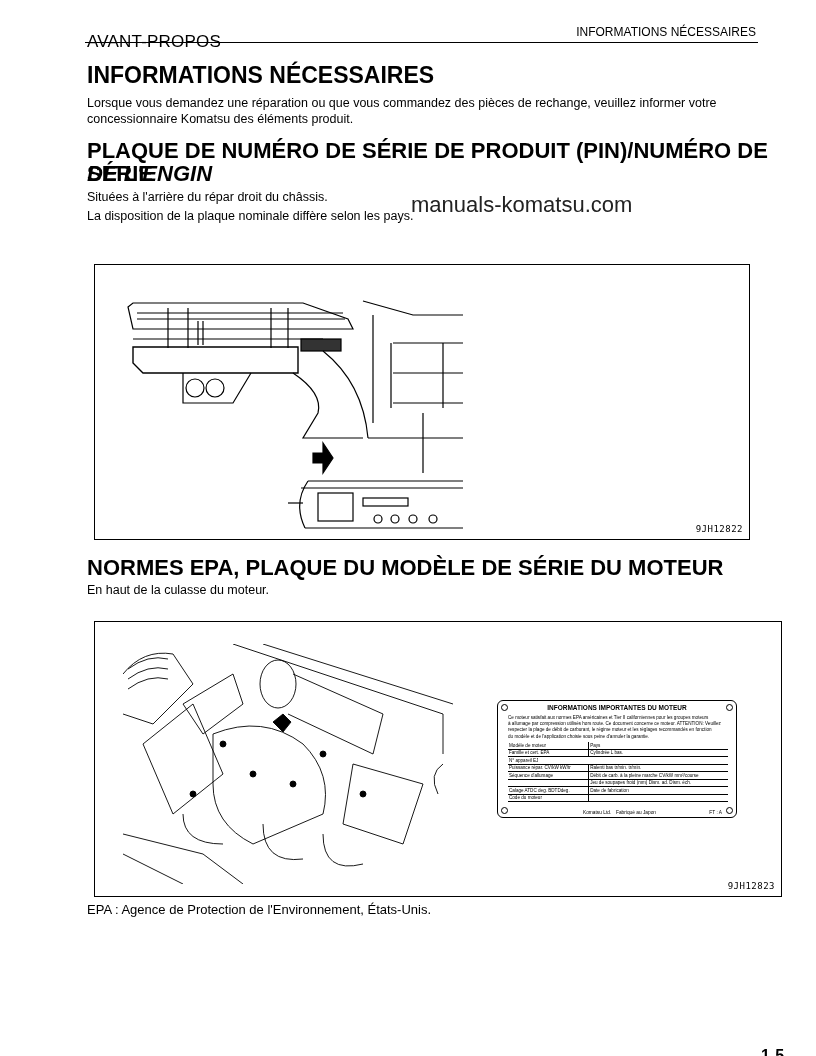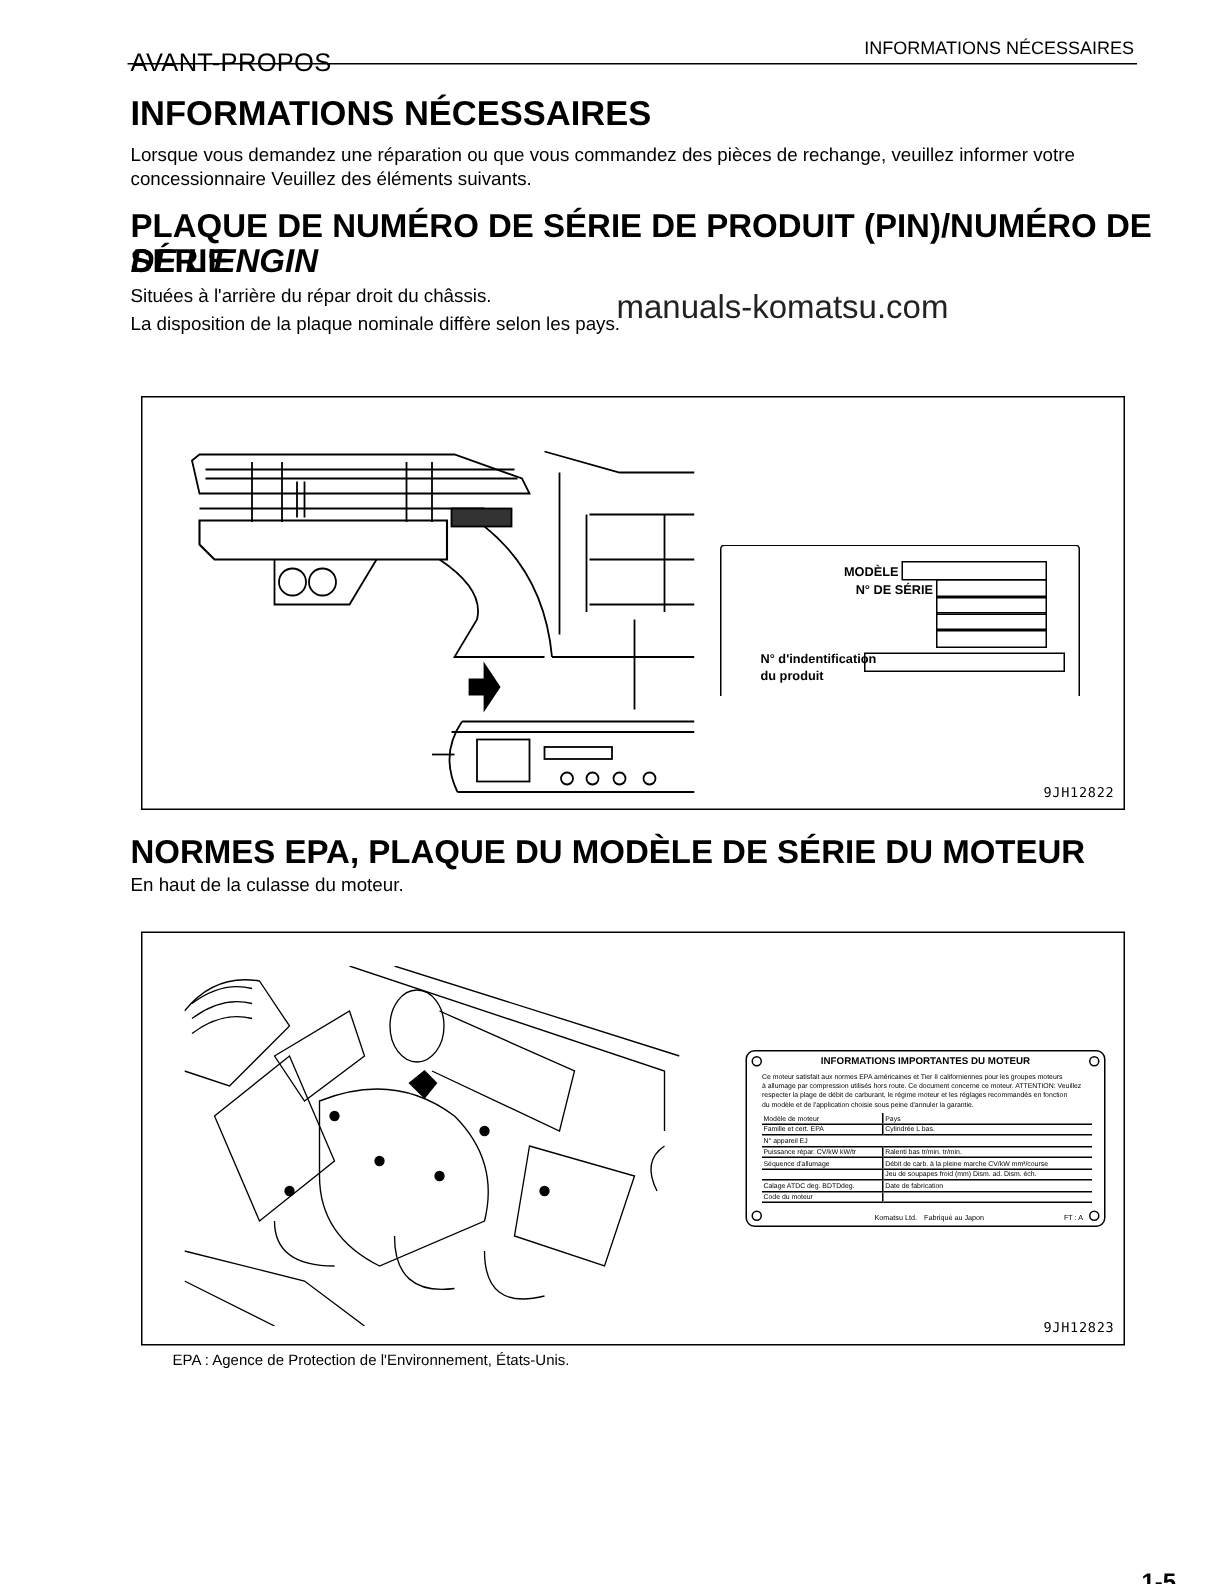--- a/index.html
+++ b/index.html
@@ -18,33 +18,33 @@
   .pin-plate .lbl { position: absolute; text-align: right; }
   .pin-plate .fld { position: absolute; border: 1px solid #000; height: 11px; }
   .eng-plate { left: 497px; top: 700px; width: 238px; height: 116px; border: 1px solid #000; border-radius: 6px; font-size: 5px; }
   .eng-plate .title { position: absolute; left: 0; right: 0; top: 3px; text-align: center; font-size: 6.5px; font-weight: bold; }
   .eng-plate .hole { position: absolute; width: 5px; height: 5px; border: 1px solid #000; border-radius: 50%; }
   .eng-plate .txt { position: absolute; left: 10px; right: 8px; top: 14px; line-height: 6.2px; font-size: 4.6px; }
   .eng-plate table { position: absolute; left: 10px; top: 41px; width: 220px; border-collapse: collapse; font-size: 4.6px; }
   .eng-plate td { border-bottom: 0.8px solid #000; height: 6.5px; padding: 0 1px; white-space: nowrap; overflow: hidden; }
   .eng-plate td.split { border-left: 0.8px solid #000; }
   .eng-plate .foot { position: absolute; bottom: 2px; font-size: 4.8px; }
-  .footnote { left: 87px; top: 902px; font-size: 10px; margin-left: 28px; }
+  .footnote { left: 87px; top: 902px; font-size: 13px; }
   .pageno { left: 737px; top: 1047px; font-size: 16px; font-weight: bold; margin-left: 24px; }
 </style>
 </head>
 <body>
 
 <div class="abs hdr-left">AVANT-PROPOS</div>
 <div class="abs hdr-right">INFORMATIONS NÉCESSAIRES</div>
 <div class="abs hdr-rule"></div>
 
 <div class="abs h1">INFORMATIONS NÉCESSAIRES</div>
 <div class="abs p" style="top:95px;">Lorsque vous demandez une réparation ou que vous commandez des pièces de rechange, veuillez informer votre</div>
-<div class="abs p" style="top:111px;">concessionnaire Veuillez des éléments suivants.</div>
+<div class="abs p" style="top:111px;">concessionnaire Komatsu des éléments produit.</div>
 
 <div class="abs h2" style="top:139px;">PLAQUE DE NUMÉRO DE SÉRIE DE PRODUIT (PIN)/NUMÉRO DE SÉRIE</div>
 <div class="abs h2" style="top:162px;font-style:italic;">DE L'ENGIN</div>
 <div class="abs p" style="top:189px;">Situées à l'arrière du répar droit du châssis.</div>
 <div class="abs p" style="top:208px;">La disposition de la plaque nominale diffère selon les pays.</div>
 <div class="abs watermark">manuals-komatsu.com</div>
 
 <div class="abs figbox" style="left:94px; top:264px; width:654px; height:274px;">
   <svg width="340" height="240" viewBox="0 0 340 240" style="position:absolute; left:28px; top:28px;" fill="none" stroke="#000" stroke-width="1.2">
 
@@ -69,40 +69,28 @@
     <rect x="195" y="200" width="35" height="28"></rect>
     <rect x="240" y="205" width="45" height="8"></rect>
     <circle cx="255" cy="226" r="4"></circle>
       <circle cx="272" cy="226" r="4"></circle>
       <circle cx="290" cy="226" r="4"></circle>
       <circle cx="310" cy="226" r="4"></circle>
     <path d="M185 188 Q170 210 182 235"></path>
     <path d="M165 210 L180 210"></path>
   </svg>
 
-  <div class="abs pin-plate" style="left:385px; top:98px;">
-    <span class="lbl" style="right:120px; top:12px;">MODÈLE</span>
-    <div class="fld" style="left:120px; top:10px; width:95px;"></div>
-    <span class="lbl" style="right:97px; top:24px;">N° DE SÉRIE</span>
-    <div class="fld" style="left:143px; top:22px; width:72px;"></div>
-    <div class="fld" style="left:143px; top:33px; width:72px;"></div>
-    <div class="fld" style="left:143px; top:44px; width:72px;"></div>
-    <div class="fld" style="left:143px; top:55px; width:72px;"></div>
-    <span class="lbl" style="left:26px; top:70px; text-align:left;">N° d'indentification</span>
-    <span class="lbl" style="left:26px; top:81px; text-align:left;">du produit</span>
-    <div class="fld" style="left:95px; top:71px; width:132px;"></div>
-  </div>
 
   <div class="abs figcode" style="right:6px; bottom:5px;margin-left:48px;">9JH12822</div>
 </div>
 
 <div class="abs h2" style="top:556px;">NORMES EPA, PLAQUE DU MODÈLE DE SÉRIE DU MOTEUR</div>
 <div class="abs p" style="top:582px;">En haut de la culasse du moteur.</div>
 
-<div class="abs figbox" style="left:94px; top:621px; width:654px; height:274px;">
+<div class="abs figbox" style="left:94px; top:621px; width:654px; height:274px;padding-left:32px;">
   <svg width="330" height="240" viewBox="0 0 330 240" style="position:absolute; left:28px; top:22px;" fill="none" stroke="#000" stroke-width="0.9">
     <path d="M0 30 Q20 5 50 10 L70 40 L30 80 L0 70"></path>
     <path d="M5 25 Q25 10 45 15 M5 35 Q25 20 45 25 M5 45 Q25 30 45 35"></path>
     <path d="M110 0 L320 70 L320 110 M140 0 L330 60"></path>
     <path d="M60 60 L110 30 L120 60 L80 90 Z"></path>
     <ellipse cx="155" cy="40" rx="18" ry="24"></ellipse>
     <path d="M170 30 L260 70 L250 110 L165 70"></path>
     <path d="M20 100 L70 60 L100 130 L50 170 Z"></path>
     <path d="M90 90 Q140 70 180 100 Q210 130 200 170 L130 200 Q90 180 90 140 Z"></path>
     <path d="M60 170 Q60 200 100 200 M140 180 Q140 220 180 215 M200 190 Q200 230 240 220"></path>

